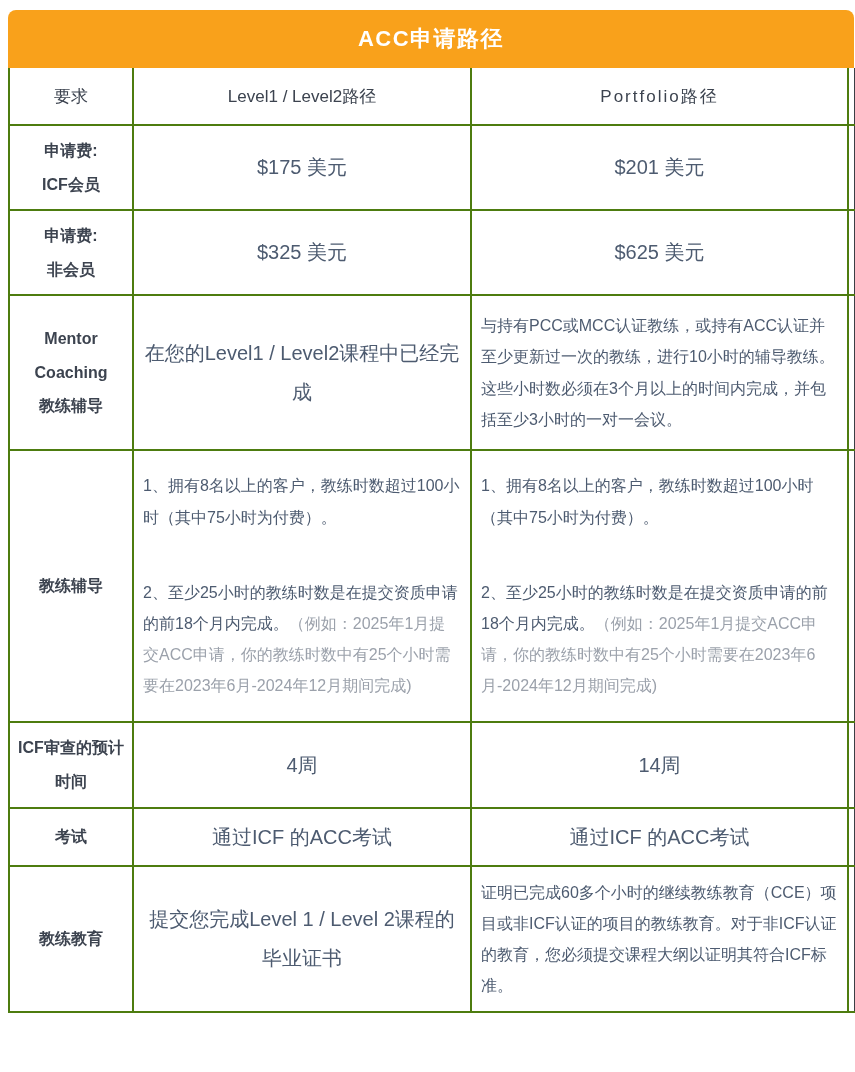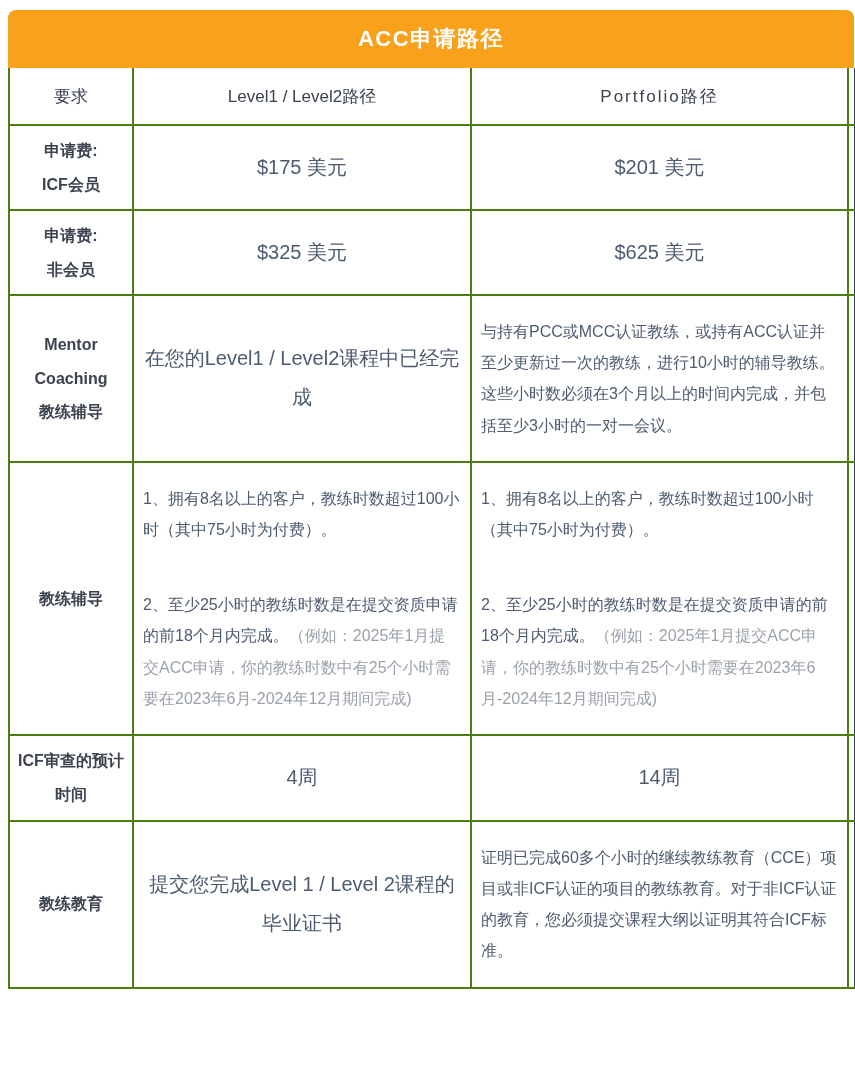--- a/index.html
+++ b/index.html
@@ -51,21 +51,21 @@
 
   
   .cmp td.center {
     font-size: 20px; color: #4d5b70; text-align: center;
     line-height: 1.95; padding: 6px 10px;
   }
 
   
   .cmp td.para {
     font-size: 16px; color: #4d5b70; text-align: left;
-    line-height: 1.95; padding: 20px 9px;
+    line-height: 1.95; padding: 8px 9px;
   }
   .cmp td.para p { margin: 0; }
   .cmp td.para p + p { margin-top: 44px; }
   .muted { color: #9ba1ab; }
 
   
   .cmp td.spacer { border-right: 2px solid #3a3e45; padding: 0; }
 </style>
 </head>
 <body>
@@ -132,20 +132,26 @@
       <td class="spacer"></td>
     </tr>
 
     <tr style="height:86px">
       <th class="label">ICF审查的预计时间</th>
       <td class="center">4周</td>
       <td class="center">14周</td>
       <td class="spacer"></td>
     </tr>
 
+    <tr style="height:58px">
+      <th class="label">考试</th>
+      <td class="center">通过ICF 的ACC考试</td>
+      <td class="center">通过ICF 的ACC考试</td>
+      <td class="spacer"></td>
+    </tr>
 
     <tr style="height:146px">
       <th class="label">教练教育</th>
       <td class="center">提交您完成Level 1 / Level 2课程的毕业证书</td>
       <td class="para">
         <p>证明已完成60多个小时的继续教练教育（CCE）项目或非ICF认证的项目的教练教育。对于非ICF认证的教育，您必须提交课程大纲以证明其符合ICF标准。</p>
       </td>
       <td class="spacer"></td>
     </tr>
 

